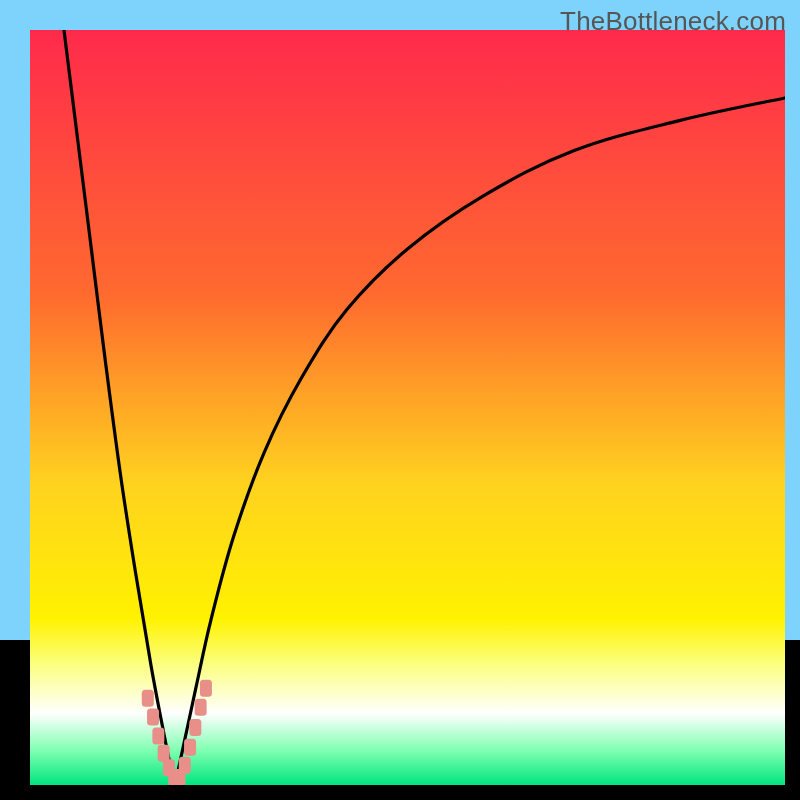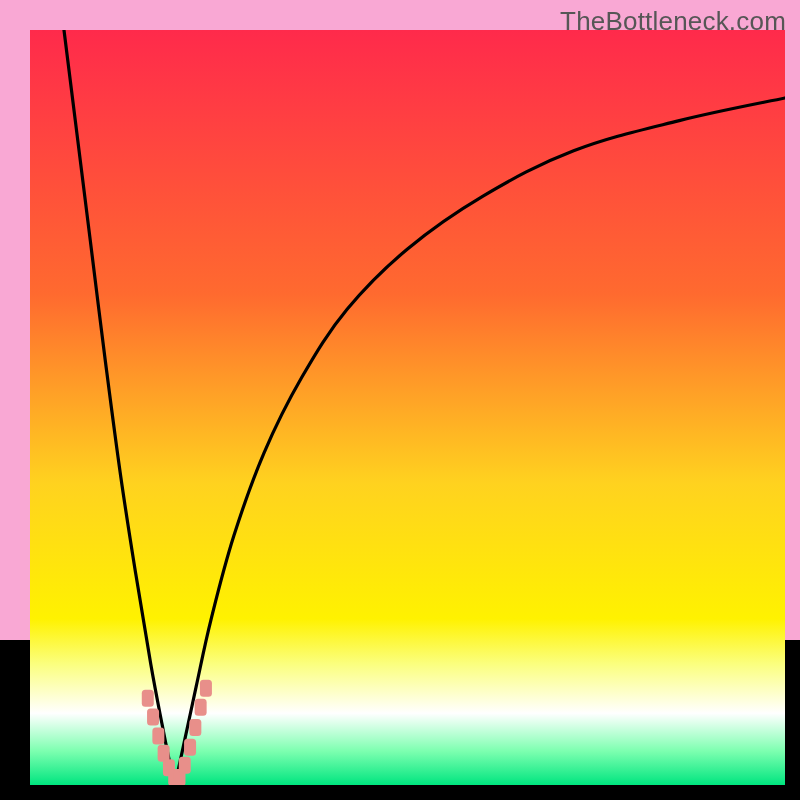--- a/index.html
+++ b/index.html
@@ -7,21 +7,21 @@
     padding: 0;
     width: 800px;
     height: 800px;
     background: #000;
     overflow: hidden;
   }
   .chart-wrap {
     position: relative;
     width: 800px;
     height: 640px;
-    background: #f9a8d4;
+    background: #7dd3fc;
   }
   .watermark {
     position: absolute;
     top: 6px;
     right: 14px;
     font-family: Arial, Helvetica, sans-serif;
     font-size: 26px;
     font-weight: 400;
     color: #565656;
     letter-spacing: 0.2px;

